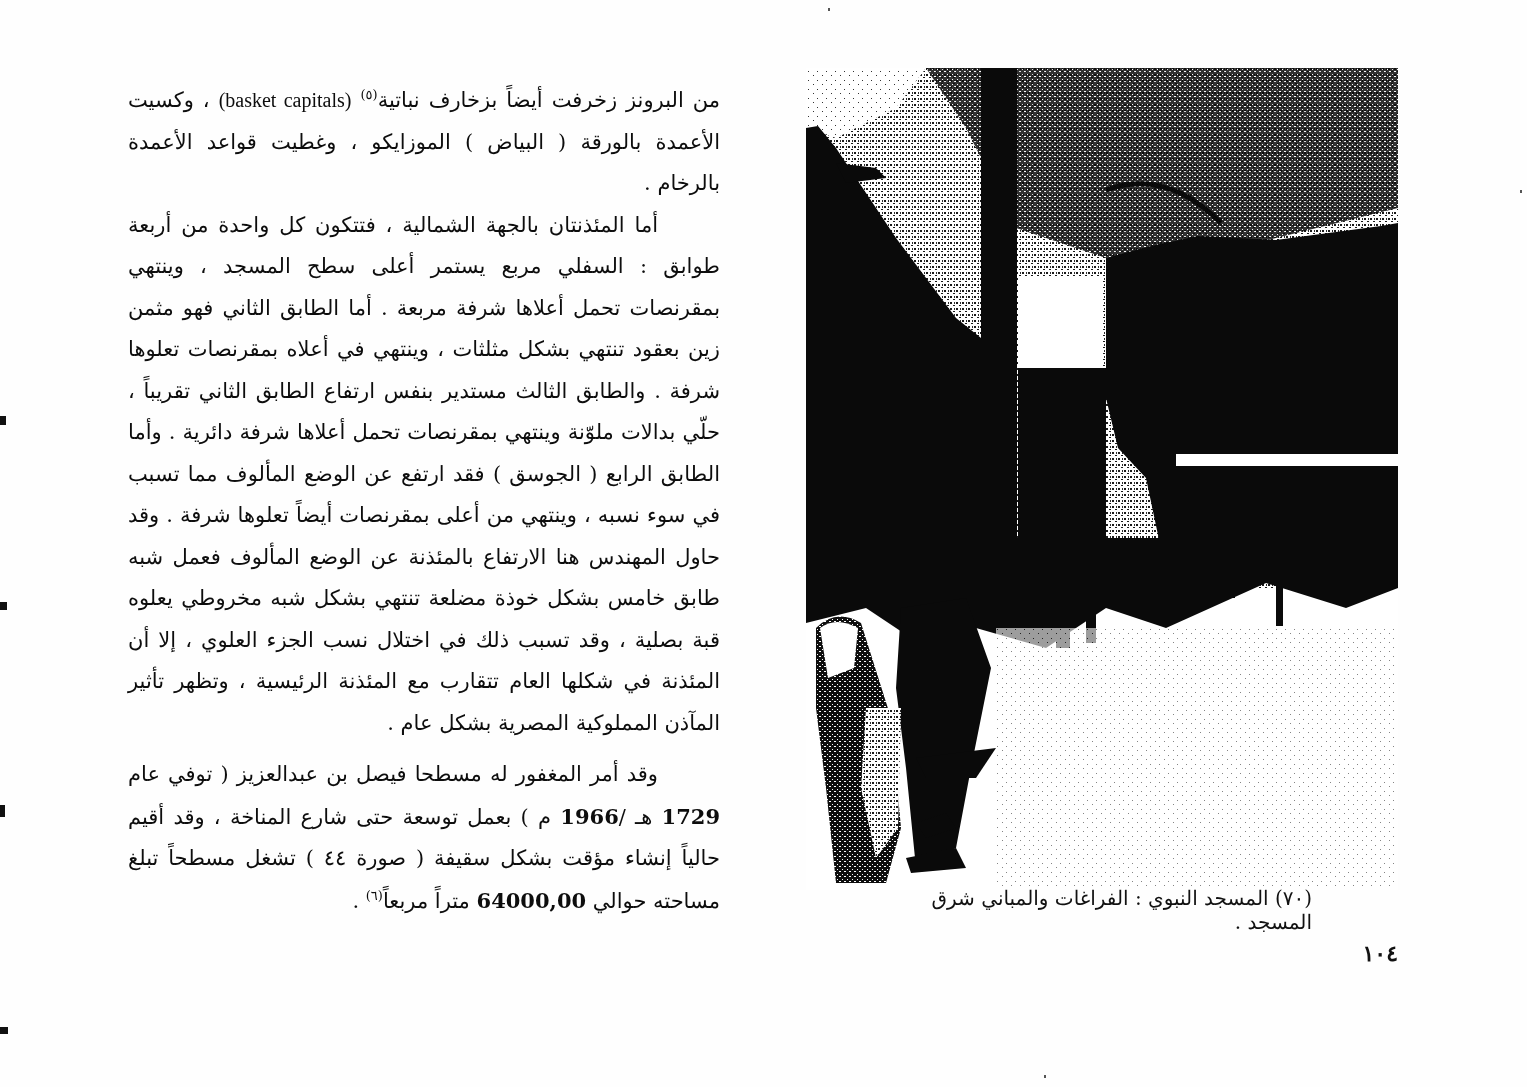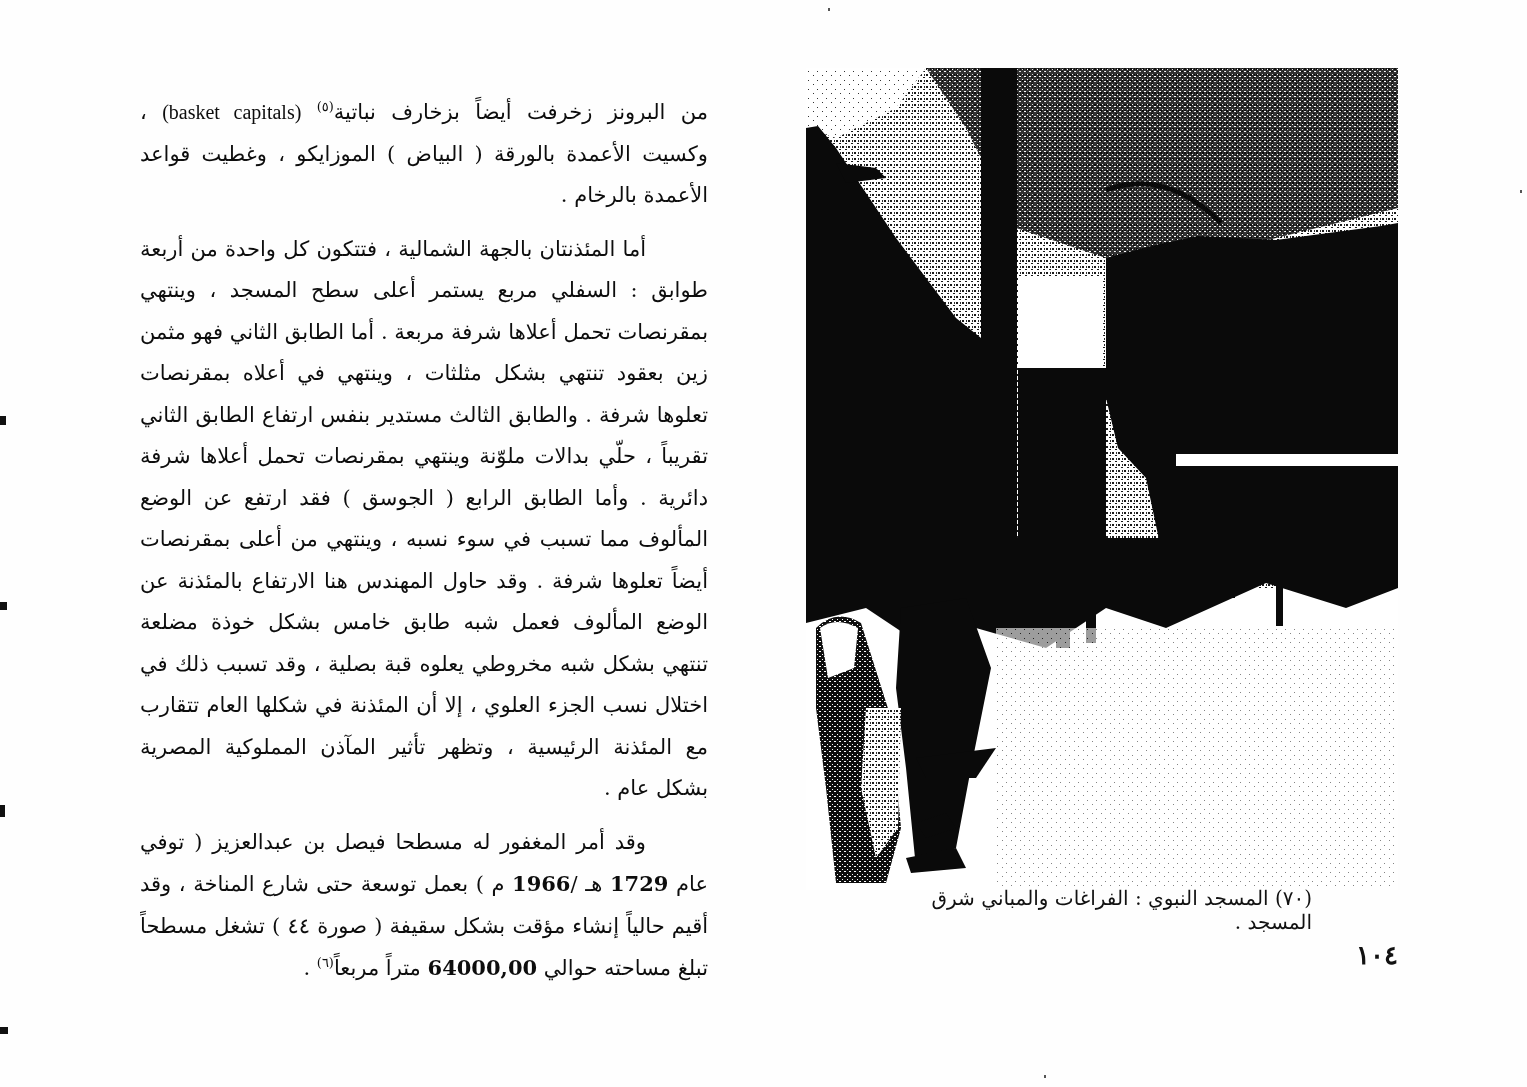--- a/index.html
+++ b/index.html
@@ -28,21 +28,21 @@
       top: 80px;
       width: 592px;
       direction: rtl;
       text-align: justify;
       text-align-last: right;
       font-size: 21px;
       line-height: 41.5px;
       color: #0d0d0d;
     }
     .paragraph {
-      margin: 12px;
+      margin: 0;
     }
     .paragraph.indent {
       text-indent: 62px;
     }
     .paragraph.gap-before {
       margin-top: 10px;
     }
     .latin {
       direction: ltr;
       unicode-bidi: embed;
@@ -88,21 +88,21 @@
     }
 
     
     .page-number {
       position: absolute;
       left: 1350px;
       top: 940px;
       width: 48px;
       direction: rtl;
       text-align: right;
-      font-size: 26px;
+      font-size: 22px;
       font-weight: bold;
       color: #111111;
     }
 
     
     .edge-mark {
       position: absolute;
       background: #111111;
     }
     .edge-mark.m1 { left: 0; top: 416px; width: 6px; height: 9px; }

